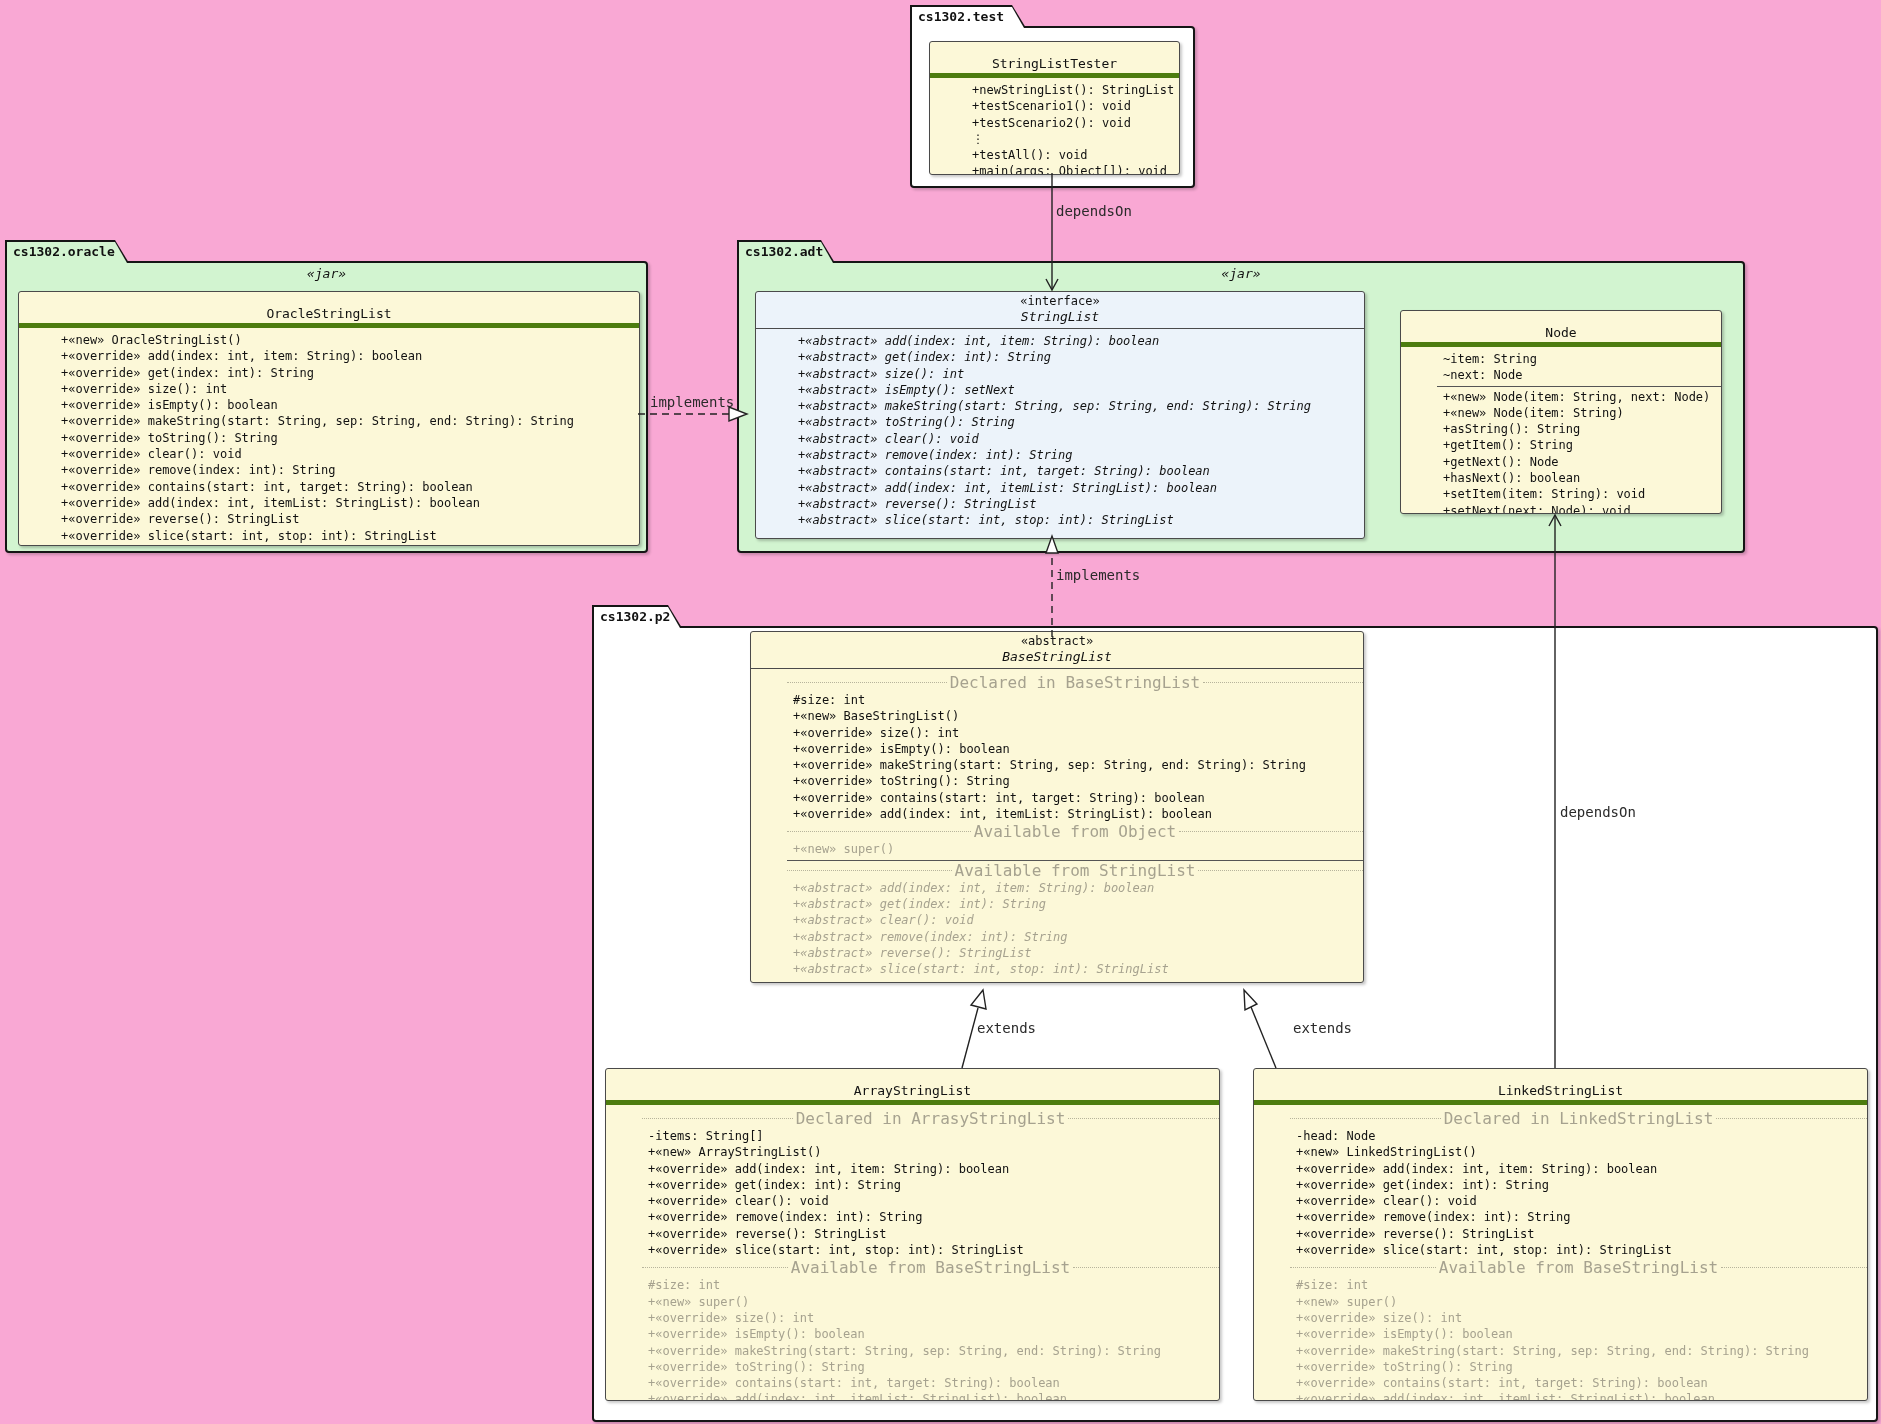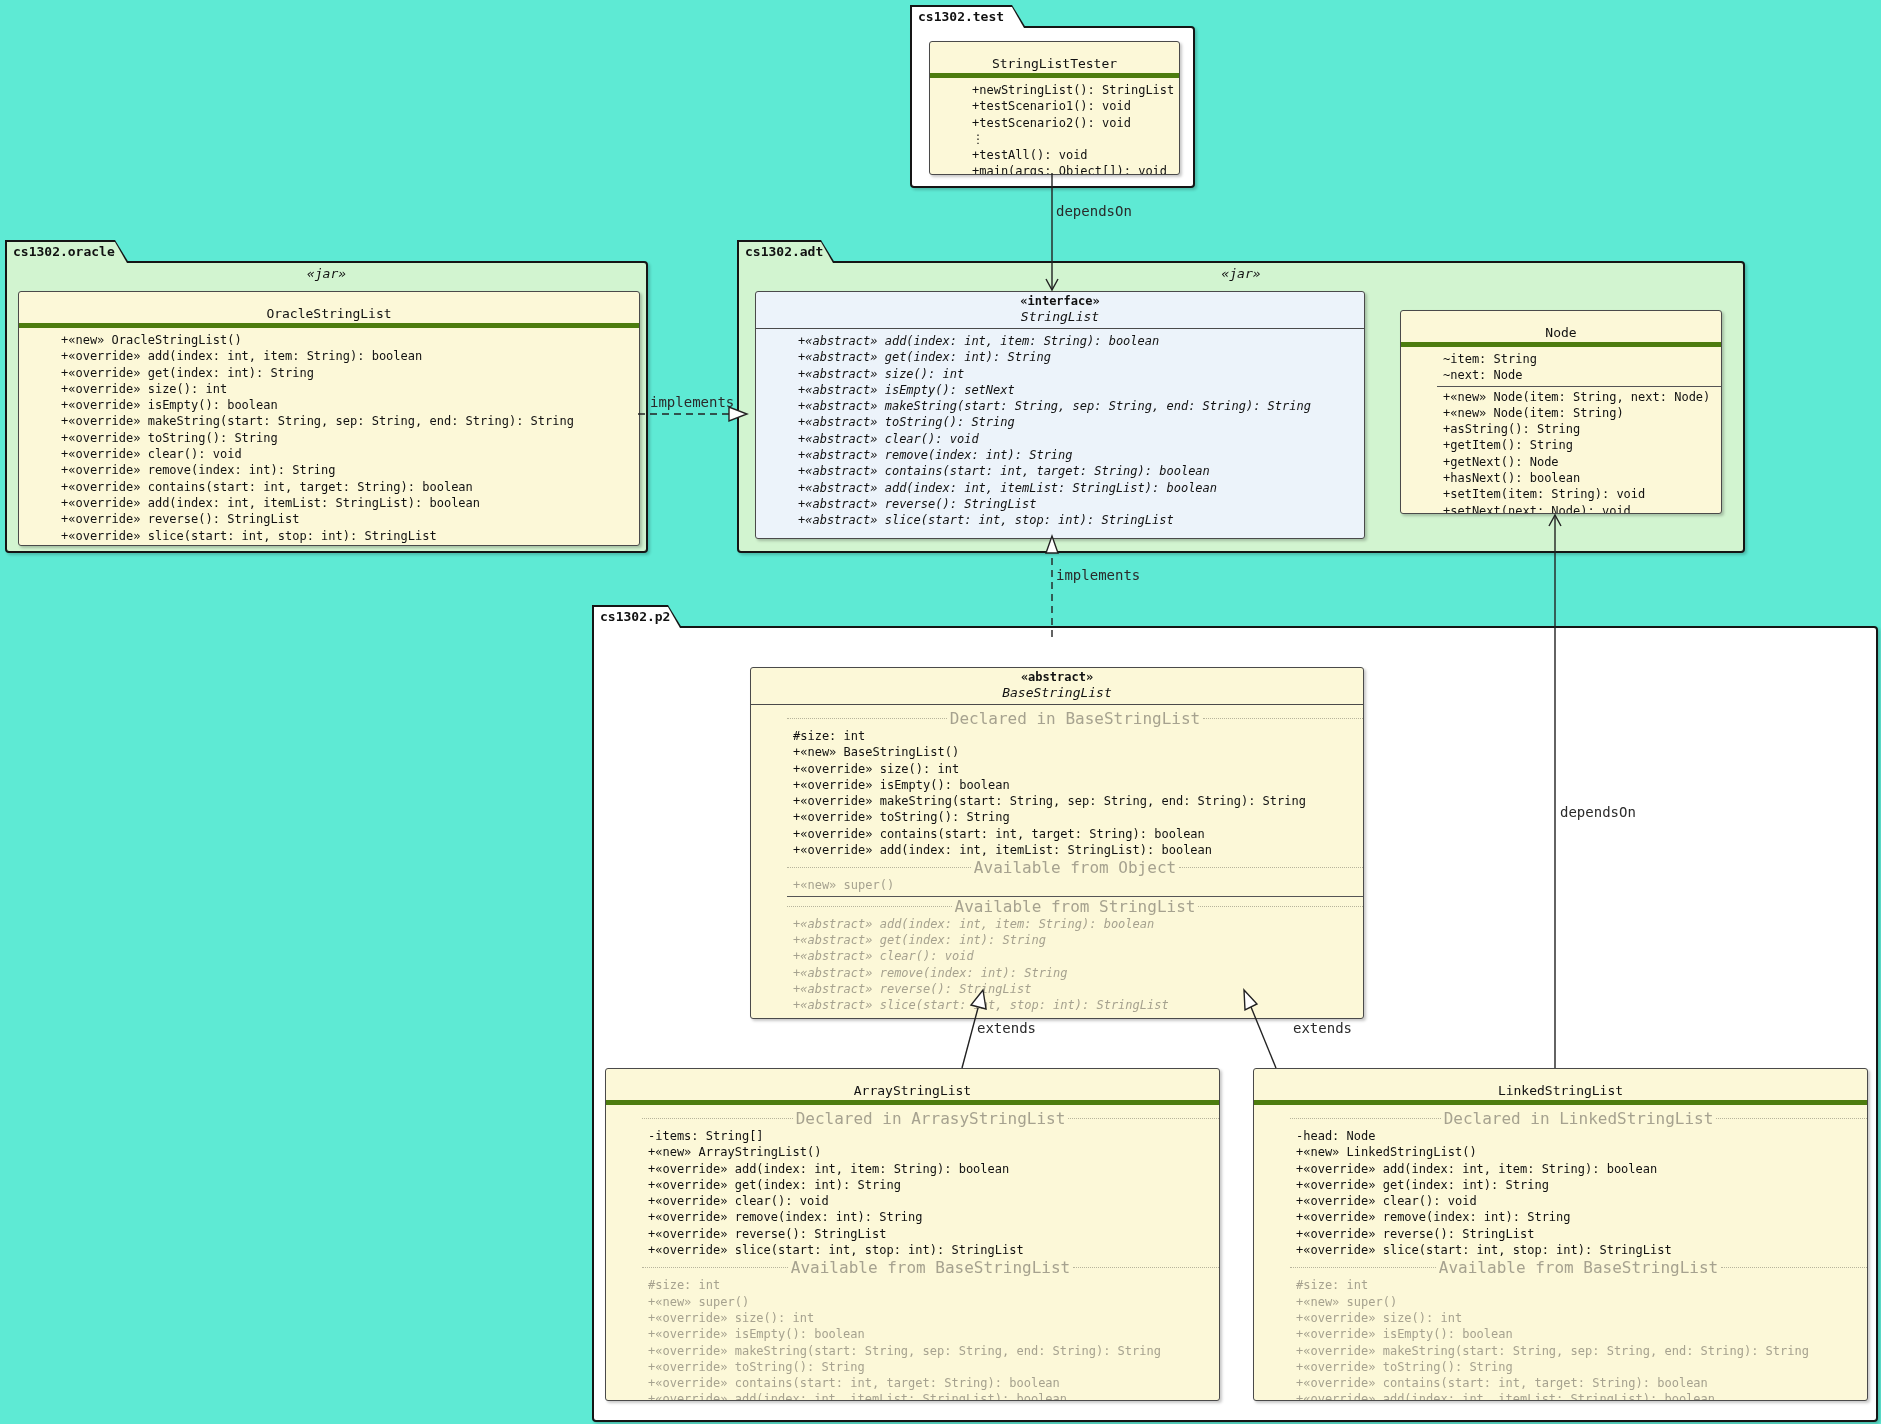--- a/index.html
+++ b/index.html
@@ -1,16 +1,16 @@
 <!DOCTYPE html>
 <html style="--green: #d2f4d0; --yellow: #fcf8d8; --blue: #ecf3fa; --muted: #a6a28f;"><head>
 <meta charset="utf-8">
 <style>
   html,body{margin:0;padding:0;background:#fff;}
-  .canvas{position:relative;width:1881px;height:1424px;background:#5eead4;
+  .canvas{position:relative;width:1881px;height:1424px;background:#f9a8d4;
           font-family:"DejaVu Sans Mono",monospace;color:#111;overflow:hidden;}
 
   
   .package{position:absolute;}
   .pkg-tab{position:absolute;top:0;left:0;height:23px;background:#151515;
            clip-path:polygon(0 0,calc(100% - 14px) 0,100% 100%,0 100%);z-index:2;}
   .pkg-tab-inner{position:absolute;inset:2px 2px 0 2px;background:#fff;
            clip-path:polygon(0 0,calc(100% - 12px) 0,100% 100%,0 100%);
            font-weight:bold;font-size:13px;line-height:20px;padding:0 16px 0 6px;white-space:pre;}
   .package.green .pkg-tab-inner{background:var(--green);}
@@ -19,21 +19,21 @@
            box-shadow:2px 2px 3px rgba(0,0,0,.2);z-index:1;}
   .package.green .pkg-body{background:var(--green);}
   .jar-label{position:absolute;text-align:center;font-style:italic;font-size:13px;z-index:3;}
 
   
   .cls{position:absolute;background:var(--yellow);border:1px solid #4a4a4a;border-radius:3px;
        box-shadow:2px 2px 3px rgba(0,0,0,.22);z-index:10;overflow:hidden;}
   .cls.blue{background:var(--blue);}
   .cls-title{font-size:13px;text-align:center;padding:14px 2px 2px;border-bottom:5px solid #4d7c0f;white-space:pre;}
   .cls-head{text-align:center;padding:2px 0 3px;border-bottom:1px solid #4a4a4a;}
-  .stereo{display:block;font-weight:bold;font-size:12px;line-height:15px;white-space:pre;}
+  .stereo{display:block;font-weight:normal;font-size:12px;line-height:15px;white-space:pre;}
   .cname{display:block;font-style:italic;font-size:13px;line-height:16px;white-space:pre;}
   .members{padding-top:4px;padding-left:36px;}
   .member{height:16.3px;line-height:16.3px;font-size:12px;padding:0 6px;white-space:pre;}
   .member.gray{color:var(--muted);}
   .member.italic{font-style:italic;}
   .member.underline{text-decoration:underline;}
   .sep{height:15px;margin:2px 0;display:flex;align-items:center;}
   .sep i{flex:1;border-top:1px dotted #b7b49c;height:0;}
   .sep em{font-style:normal;color:var(--muted);font-size:16px;padding:0 3px;white-space:pre;}
   .hrline{border-top:1px solid #555;margin:2px 0;}
@@ -143,21 +143,21 @@
         <div class="member">+«new» Node(item: String)</div>
         <div class="member">+asString(): String</div>
         <div class="member">+getItem(): String</div>
         <div class="member">+getNext(): Node</div>
         <div class="member">+hasNext(): boolean</div>
         <div class="member">+setItem(item: String): void</div>
         <div class="member">+setNext(next: Node): void</div>
       </div>
   </div>
 
-  <div class="cls" style="left:750px;top:667px;width:612px;height:350px;">
+  <div class="cls" style="left:750px;top:631px;width:612px;height:350px;">
     <div class="cls-head">
       <span class="stereo">«abstract»</span>
       <span class="cname">BaseStringList</span>
     </div>
     <div class="members">
         <div class="sep">
           <i></i>
           <em>Declared in BaseStringList</em>
           <i></i>
         </div>

